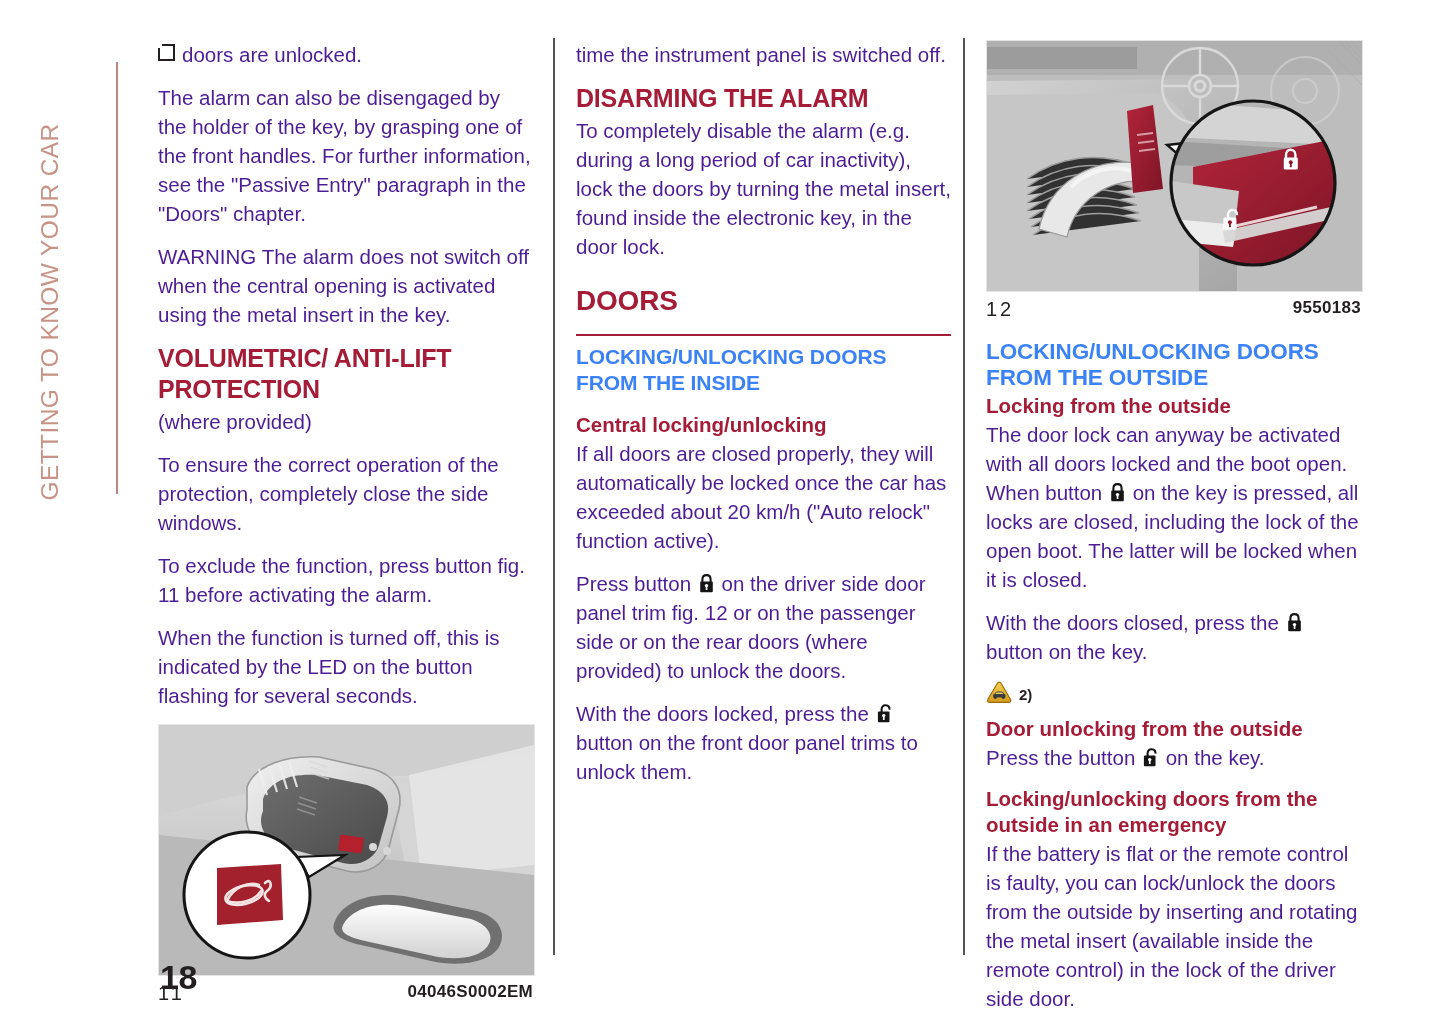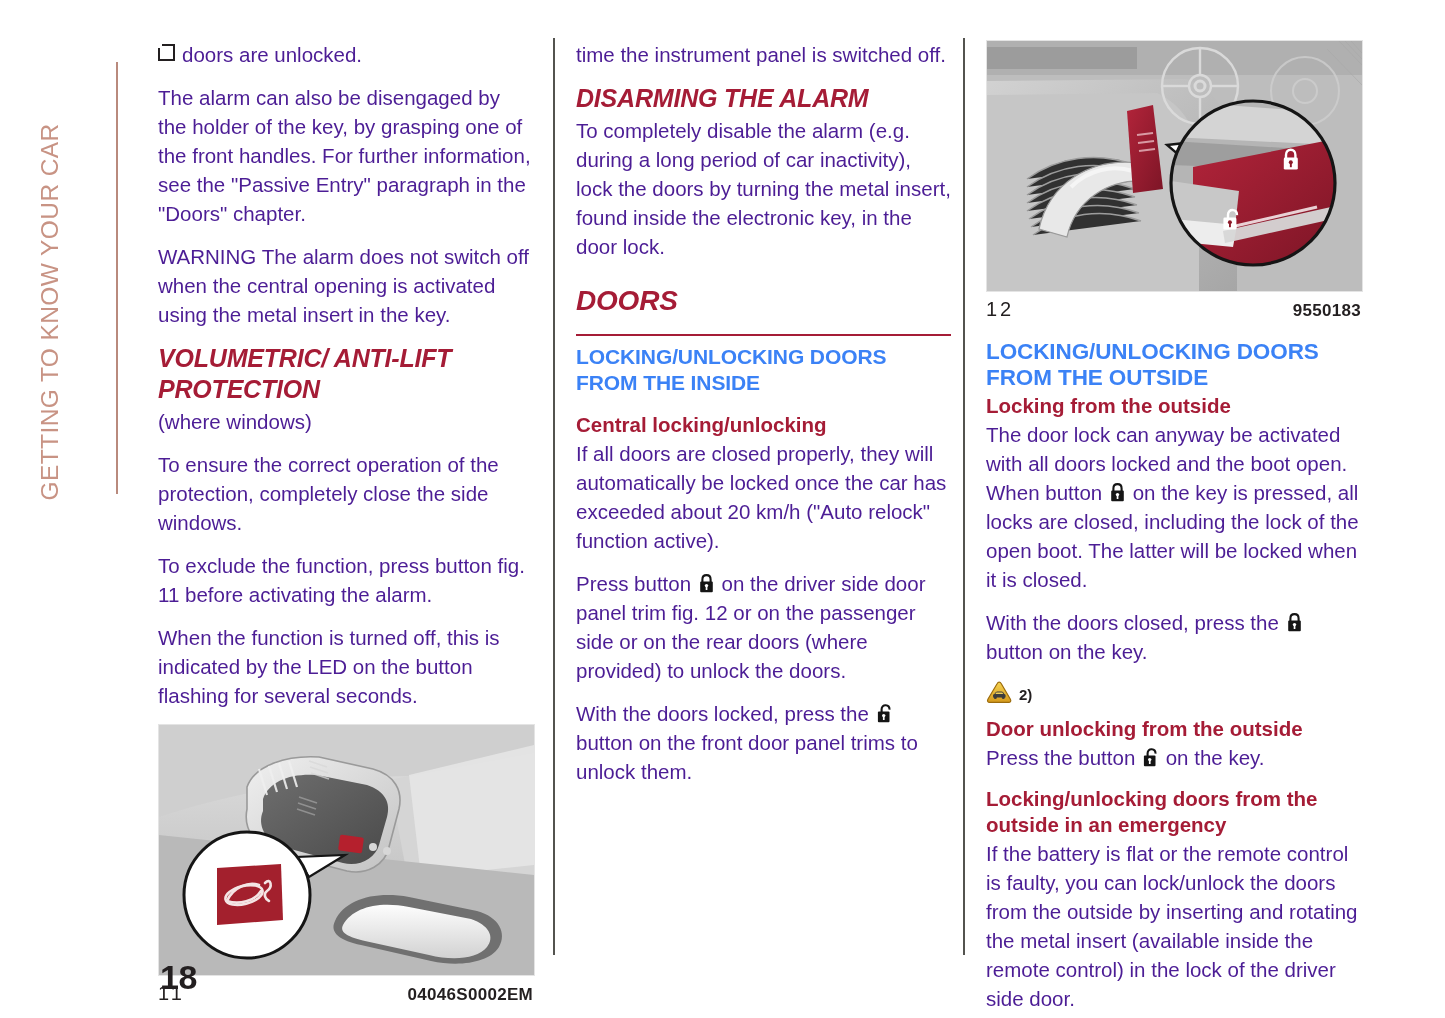--- a/index.html
+++ b/index.html
@@ -78,21 +78,20 @@
     font-weight: 400;
   }
 
   h2.section {
     margin: 10px 0 2px 0;
     font-size: 25px;
     line-height: 31px;
     font-weight: 700;
     color: #a51c36;
     letter-spacing: -0.2px;
-    font-style: italic;
   }
   h2.section.ruled {
     border-bottom: 2.5px solid #a51c36;
     padding-bottom: 18px;
     margin-bottom: 8px;
   }
 
   h3.sub {
     margin: 12px 0 1px 0;
     font-size: 21px;
@@ -160,21 +159,21 @@
     width: 375px;
     height: 250px;
     background: linear-gradient(180deg,#d9d9d9 0%, #c9c9c9 40%, #bdbdbd 100%);
     border: 1px solid #e4e4e4;
     overflow: hidden;
   }
   .figcap {
     margin-top: 6px;
     display: flex;
     justify-content: space-between;
-    align-items: flex-end;
+    align-items: flex-start;
     font-size: 19px;
     font-weight: 700;
     color: #231f20;
     letter-spacing: 1px;
   }
   .figcap .num { letter-spacing: 3px; font-weight: 400; font-size: 20px;}
   .figcap .code { font-size: 17px; letter-spacing: 0.3px; }
 
   
   #pagenum {
@@ -205,21 +204,21 @@
     <p class="body">
       <span class="bullet-sq"></span><span>doors are unlocked.</span>
     </p>
 
     <p class="body">The alarm can also be disengaged by the holder of the key, by grasping one of the front handles. For further information, see the "Passive Entry" paragraph in the "Doors" chapter.</p>
 
     <p class="body">WARNING The alarm does not switch off when the central opening is activated using the metal insert in the key.</p>
 
     <h2 class="section">VOLUMETRIC/ ANTI-LIFT PROTECTION</h2>
 
-    <p class="body">(where windows)</p>
+    <p class="body">(where provided)</p>
 
     <p class="body">To ensure the correct operation of the protection, completely close the side windows.</p>
 
     <p class="body">To exclude the function, press button fig. 11 before activating the alarm.</p>
 
     <p class="body">When the function is turned off, this is indicated by the LED on the button flashing for several seconds.</p>
 
     <div class="figure">
       <div class="figbox">
         <svg width="375" height="250" viewBox="0 0 375 250">

